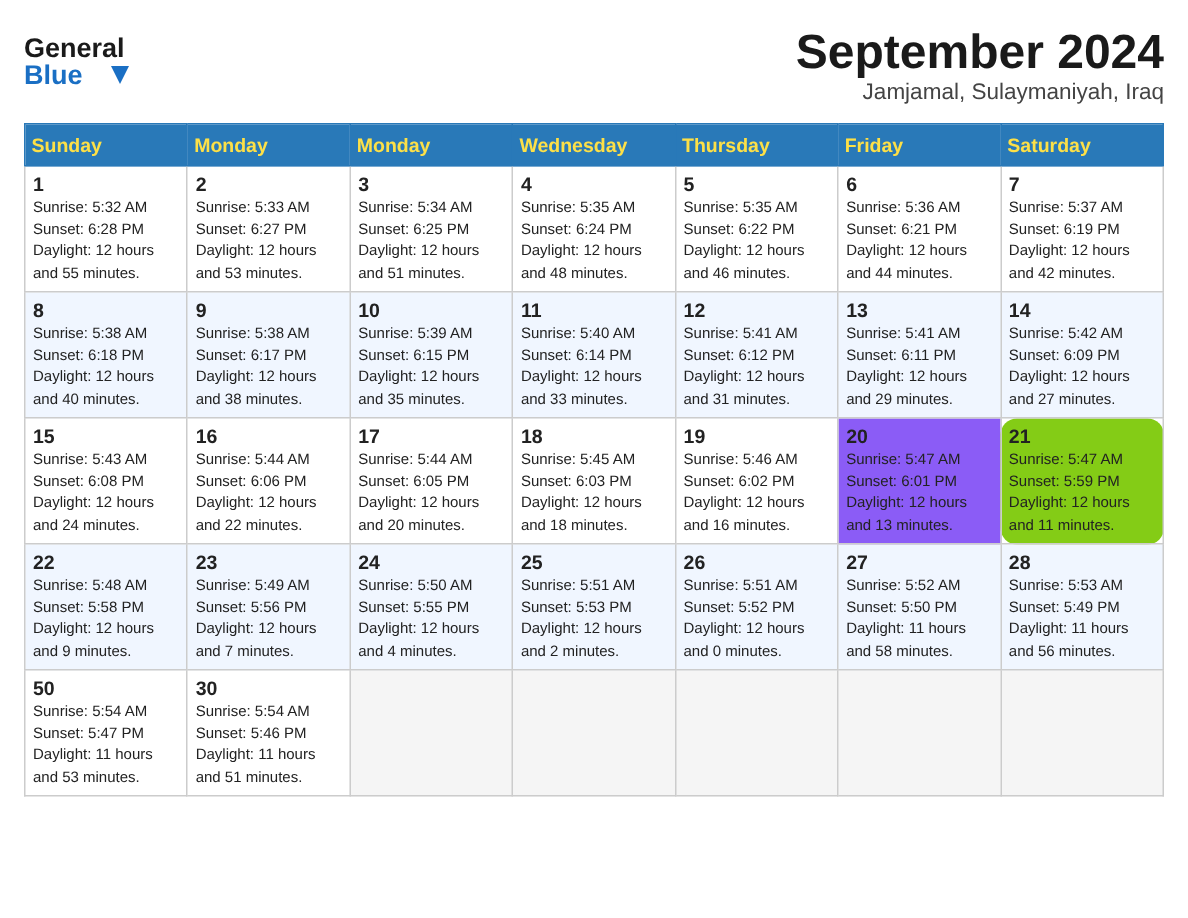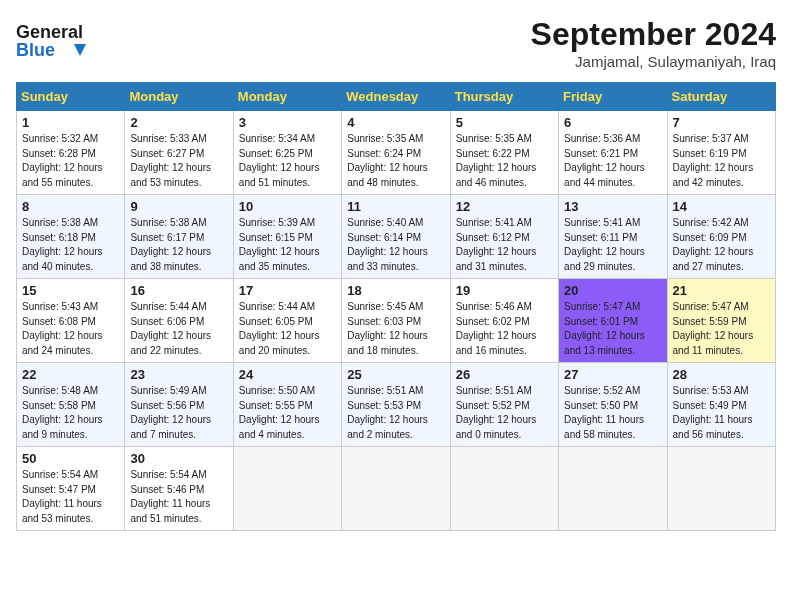--- a/index.html
+++ b/index.html
@@ -191,21 +191,21 @@
           <div class="day-info">Sunrise: 5:45 AM<br>Sunset: 6:03 PM<br>Daylight: 12 hours and 18 minutes.</div>
         </td>
         <td style="background: rgb(255, 255, 255); margin-left: 24px;">
           <div class="day-number">19</div>
           <div class="day-info">Sunrise: 5:46 AM<br>Sunset: 6:02 PM<br>Daylight: 12 hours and 16 minutes.</div>
         </td>
         <td style="background: #8b5cf6;">
           <div class="day-number">20</div>
           <div class="day-info">Sunrise: 5:47 AM<br>Sunset: 6:01 PM<br>Daylight: 12 hours and 13 minutes.</div>
         </td>
-        <td style="background: #fef9c3;">
+        <td style="background: #84cc16; border-radius: 11px;">
           <div class="day-number">21</div>
           <div class="day-info">Sunrise: 5:47 AM<br>Sunset: 5:59 PM<br>Daylight: 12 hours and 11 minutes.</div>
         </td>
       </tr>
       <tr>
         <td style="background: rgb(240, 246, 255);">
           <div class="day-number">22</div>
           <div class="day-info">Sunrise: 5:48 AM<br>Sunset: 5:58 PM<br>Daylight: 12 hours and 9 minutes.</div>
         </td>
         <td style="background: rgb(240, 246, 255);">

